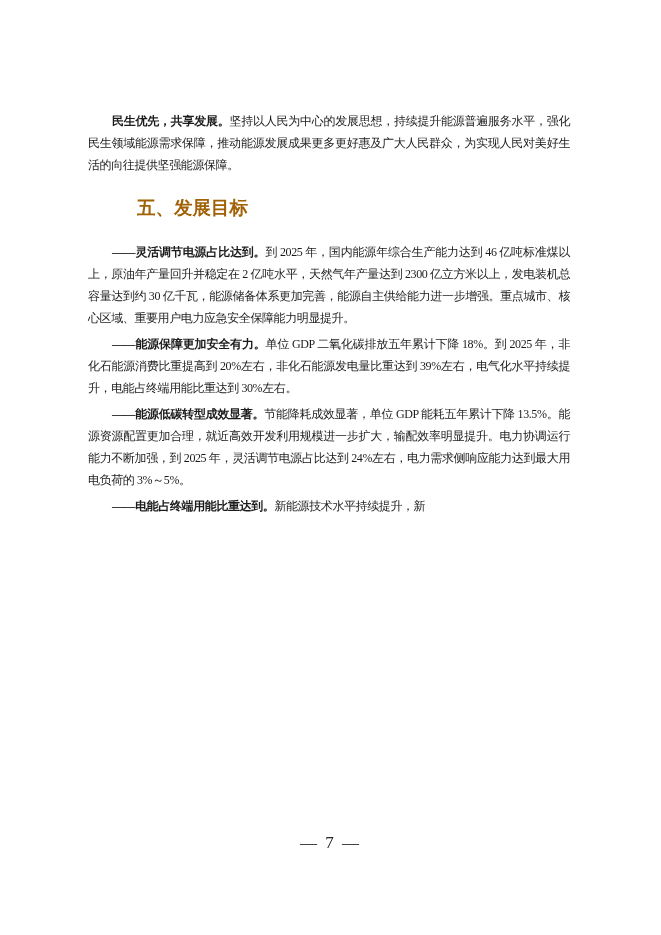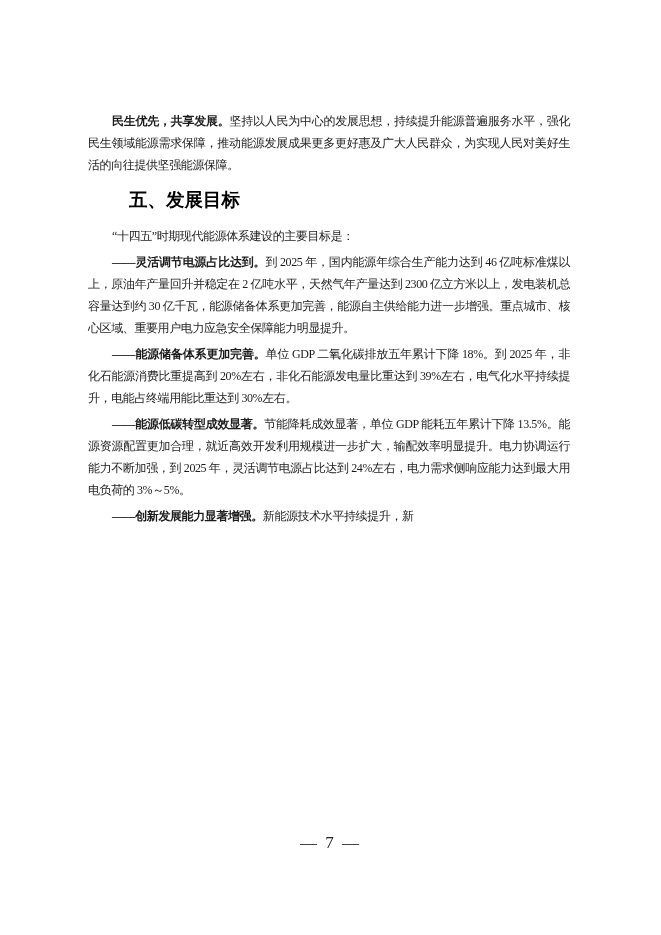--- a/index.html
+++ b/index.html
@@ -29,48 +29,47 @@
     line-height: 22px;
     letter-spacing: -0.4px;
     text-align: justify;
     text-justify: inter-character;
     text-indent: 2em;
   }
   .content p.paragraph b {
     font-weight: 700;
   }
   .content h2.heading {
-    margin: 8px;
+    margin: 16px;
     font-family: "Liberation Sans", "DejaVu Sans", sans-serif;
     font-weight: 700;
     font-size: 18.5px;
     line-height: 32.7px;
     letter-spacing: 0;
     text-indent: 2em;
-    color: #000000;
+    color: #a16207;
   }
   .page-number {
     position: absolute;
     left: 0;
     top: 832px;
     width: 100%;
     text-align: center;
     font-size: 17px;
     line-height: 22px;
     color: #222222;
     letter-spacing: 2px;
   }
 </style>
 </head>
 <body>
 
 <div class="page">
   <div class="content" id="content">
       <p class="paragraph"><b>民生优先，共享发展。</b>坚持以人民为中心的发展思想，持续提升能源普遍服务水平，强化民生领域能源需求保障，推动能源发展成果更多更好惠及广大人民群众，为实现人民对美好生活的向往提供坚强能源保障。</p>
       <h2 class="heading">五、发展目标</h2>
-      <p class="paragraph">“十四五”时期现代能源体系建设的主要目标是：</p>
       <p class="paragraph"><b>——灵活调节电源占比达到。</b>到 2025 年，国内能源年综合生产能力达到 46 亿吨标准煤以上，原油年产量回升并稳定在 2 亿吨水平，天然气年产量达到 2300 亿立方米以上，发电装机总容量达到约 30 亿千瓦，能源储备体系更加完善，能源自主供给能力进一步增强。重点城市、核心区域、重要用户电力应急安全保障能力明显提升。</p>
-      <p class="paragraph"><b>——能源储备体系更加完善。</b>单位 GDP 二氧化碳排放五年累计下降 18%。到 2025 年，非化石能源消费比重提高到 20%左右，非化石能源发电量比重达到 39%左右，电气化水平持续提升，电能占终端用能比重达到 30%左右。</p>
+      <p class="paragraph"><b>——能源保障更加安全有力。</b>单位 GDP 二氧化碳排放五年累计下降 18%。到 2025 年，非化石能源消费比重提高到 20%左右，非化石能源发电量比重达到 39%左右，电气化水平持续提升，电能占终端用能比重达到 30%左右。</p>
       <p class="paragraph"><b>——能源低碳转型成效显著。</b>节能降耗成效显著，单位 GDP 能耗五年累计下降 13.5%。能源资源配置更加合理，就近高效开发利用规模进一步扩大，输配效率明显提升。电力协调运行能力不断加强，到 2025 年，灵活调节电源占比达到 24%左右，电力需求侧响应能力达到最大用电负荷的 3%～5%。</p>
-      <p class="paragraph"><b>——创新发展能力显著增强。</b>新能源技术水平持续提升，新</p>
+      <p class="paragraph"><b>——电能占终端用能比重达到。</b>新能源技术水平持续提升，新</p>
     </div>
   <div class="page-number">— 7 —</div>
 </div>
 
 </body></html>

